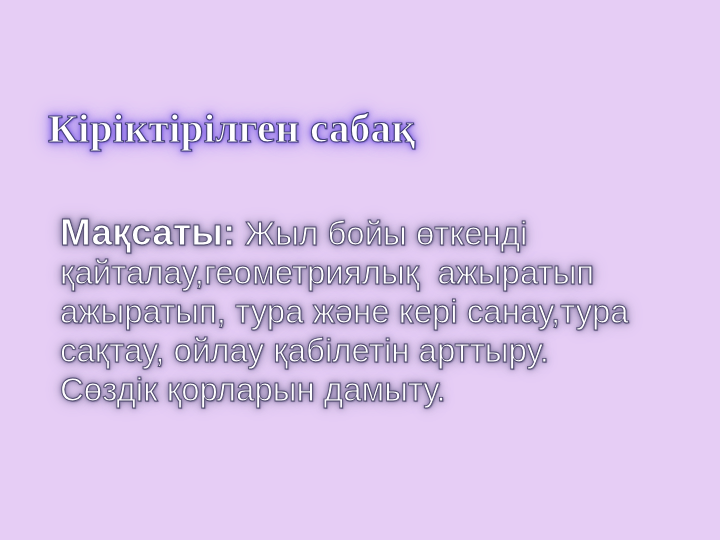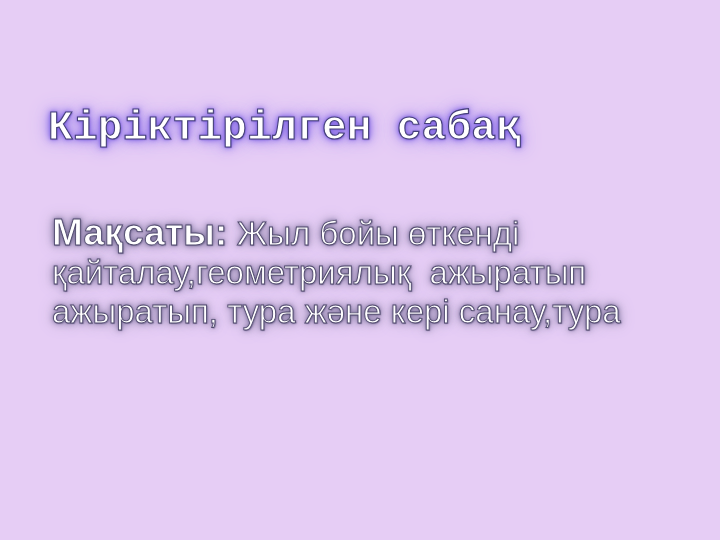--- a/index.html
+++ b/index.html
@@ -26,41 +26,41 @@
   
   .title-block {
     position: absolute;
     left: 48px;
     top: 104px;
     width: 640px;
   }
 
   .slide-title {
     margin: 0;
-    font-family: Liberation Mono, monospace;
+    font-family: Liberation Serif, serif;
     font-weight: bold;
     font-size: 41px;
     line-height: 48px;
     letter-spacing: 0.3px;
     color: #ffffff;
     white-space: nowrap;
     -webkit-text-stroke: 1.1px #46407a;
     text-shadow:
        0 0 2px #7a5fe0,
        0 0 5px #7a5fe0,
        0 0 9px #8c6fe8,
        0 0 15px #a488ee,
        0 0 22px #bda6f4,
        1px 1px 1px rgba(60,40,110,0.55);
   }
 
   
   .body-block {
     position: absolute;
-    left: 52px;
+    left: 60px;
     top: 213px;
     width: 660px;
   }
 
   .body-line {
     margin: 0;
     font-family: "Liberation Sans", sans-serif;
     font-weight: normal;
     font-size: 33px;
     line-height: 39px;
@@ -92,17 +92,19 @@
   </div>
 
   <div class="body-block">
 
     <p class="body-line"><span class="lead">Мақсаты:</span><span> Жыл бойы өткенді</span></p>
 
     <p class="body-line">қайталау,геометриялық  ажыратып</p>
 
     <p class="body-line">ажыратып, тура және кері санау,тура</p>
 
+    <p class="body-line">сақтау, ойлау қабілетін арттыру.</p>
 
+    <p class="body-line">Сөздік қорларын дамыту.</p>
 
   </div>
 
 </div>
 
 </body></html>

